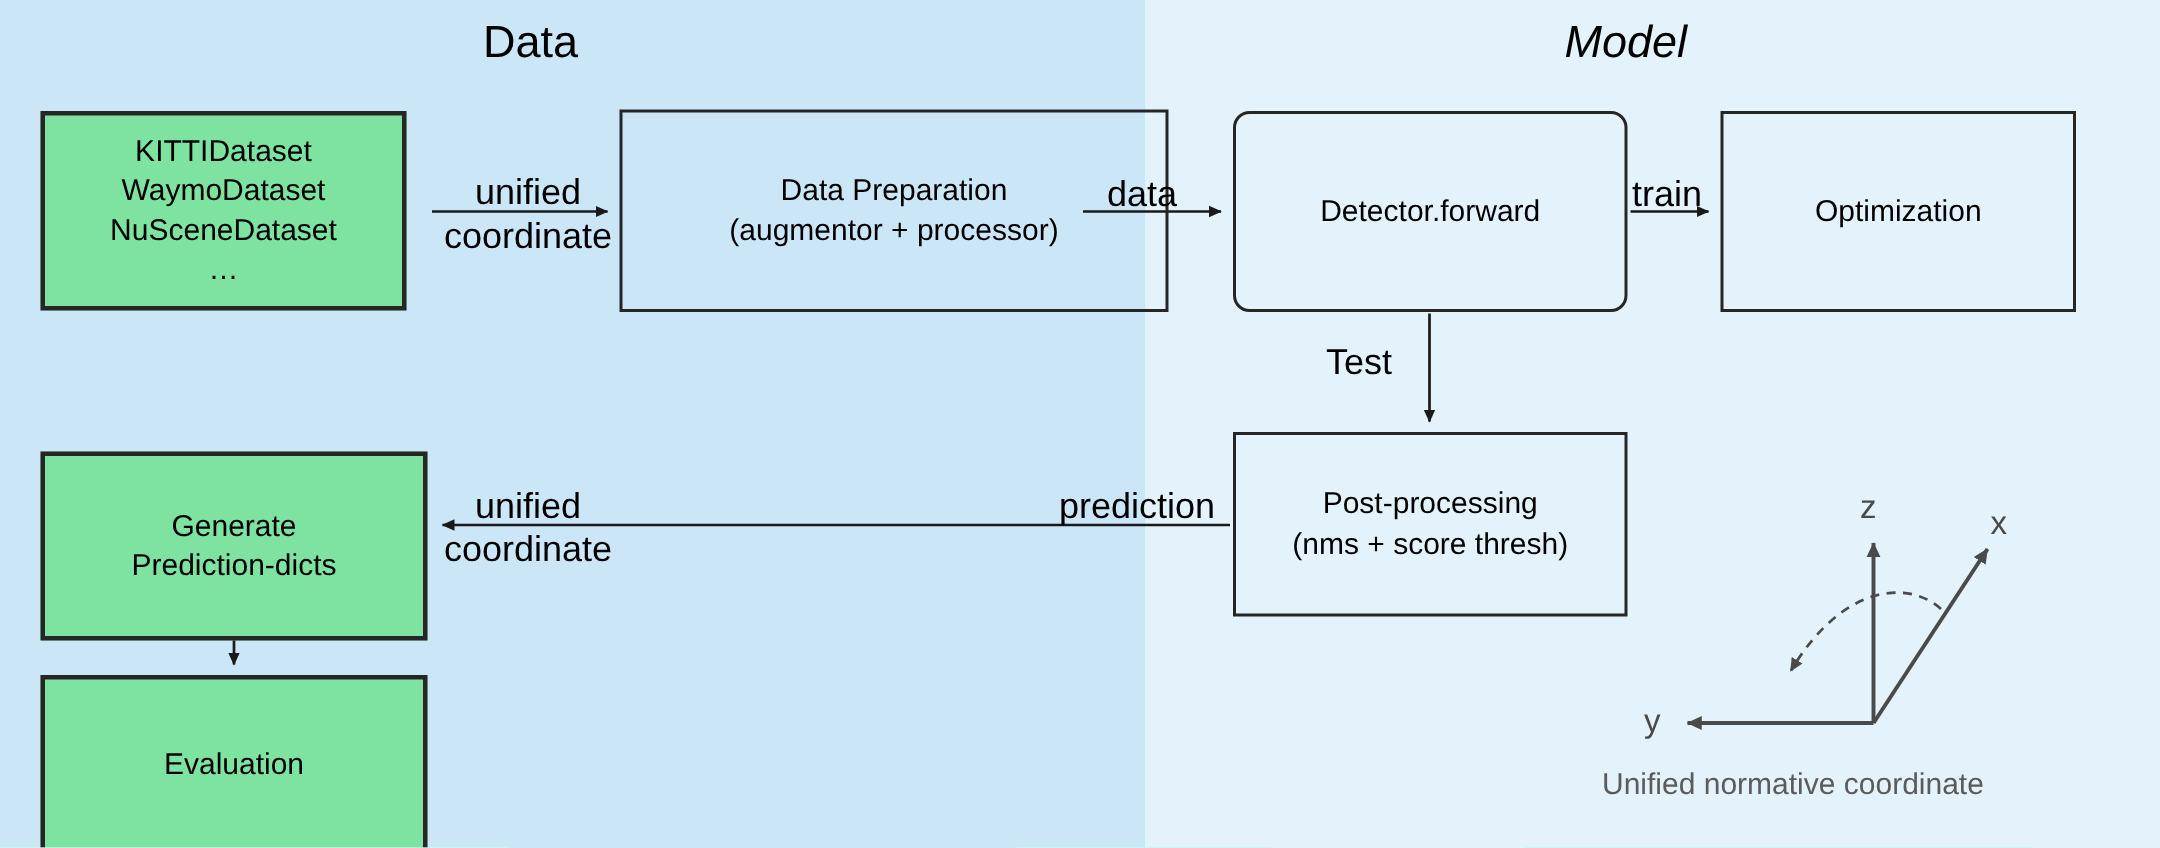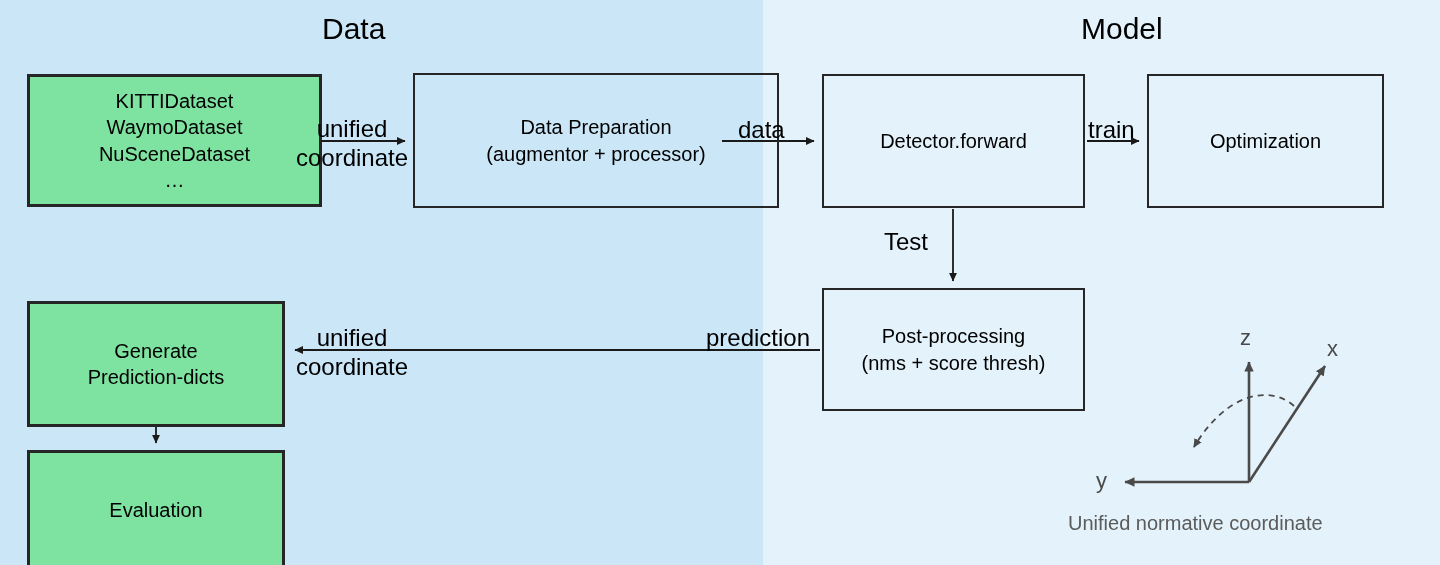--- a/index.html
+++ b/index.html
@@ -13,21 +13,21 @@
 
   .panel-title{
     position:absolute;
     font-size:30px;
     color:#000000;
     letter-spacing:0px;
     white-space:nowrap;
     line-height:1;
   }
   #title-data{left:322px;top:14px;}
-  #title-model{left:1081px;top:14px;}
+  #title-model{left:1043px;top:14px;font-style:italic;}
 
   
   .box{
     position:absolute;
     box-sizing:border-box;
     display:flex;
     align-items:center;
     justify-content:center;
     text-align:center;
     font-size:20px;
@@ -101,37 +101,37 @@
     <line x1="820" y1="350" x2="295" y2="350" stroke="#1a1a1a" stroke-width="1.8" marker-end="url(#ah)"></line>
 
     <line x1="156" y1="411" x2="156" y2="443" stroke="#1a1a1a" stroke-width="1.8" marker-end="url(#ah)"></line>
 
     <line x1="1249" y1="482" x2="1249" y2="362" stroke="#4a4a4a" stroke-width="2.6" marker-end="url(#ah-gray)"></line>
     <line x1="1249" y1="482" x2="1125" y2="482" stroke="#4a4a4a" stroke-width="2.6" marker-end="url(#ah-gray)"></line>
     <line x1="1249" y1="482" x2="1325" y2="366" stroke="#4a4a4a" stroke-width="2.6" marker-end="url(#ah-gray)"></line>
     <path d="M1294,406 C1272,386 1228,390 1194,447" fill="none" stroke="#4a4a4a" stroke-width="1.8" stroke-dasharray="6 5" marker-end="url(#ah-dash)"></path>
   </svg>
 
-  <div class="box green" style="left:27px;top:74px;width:295px;height:133px;">
+  <div class="box green" style="left:27px;top:74px;width:244px;height:133px;">
     <div class="lines">
       <div>KITTIDataset</div>
       <div>WaymoDataset</div>
       <div>NuSceneDataset</div>
       <div>…</div>
     </div>
   </div>
 
   <div class="box clear" style="left:413px;top:73px;width:366px;height:135px;">
     <div class="lines">
       <div>Data Preparation</div>
       <div>(augmentor + processor)</div>
     </div>
   </div>
 
-  <div class="box clear" style="left:822px;top:74px;width:263px;height:134px;">
+  <div class="box clear" style="left:822px;top:74px;width:263px;height:134px;border-radius:11px;">
     <div class="lines">
       <div>Detector.forward</div>
     </div>
   </div>
 
   <div class="box clear" style="left:1147px;top:74px;width:237px;height:134px;">
     <div class="lines">
       <div>Optimization</div>
     </div>
   </div>

